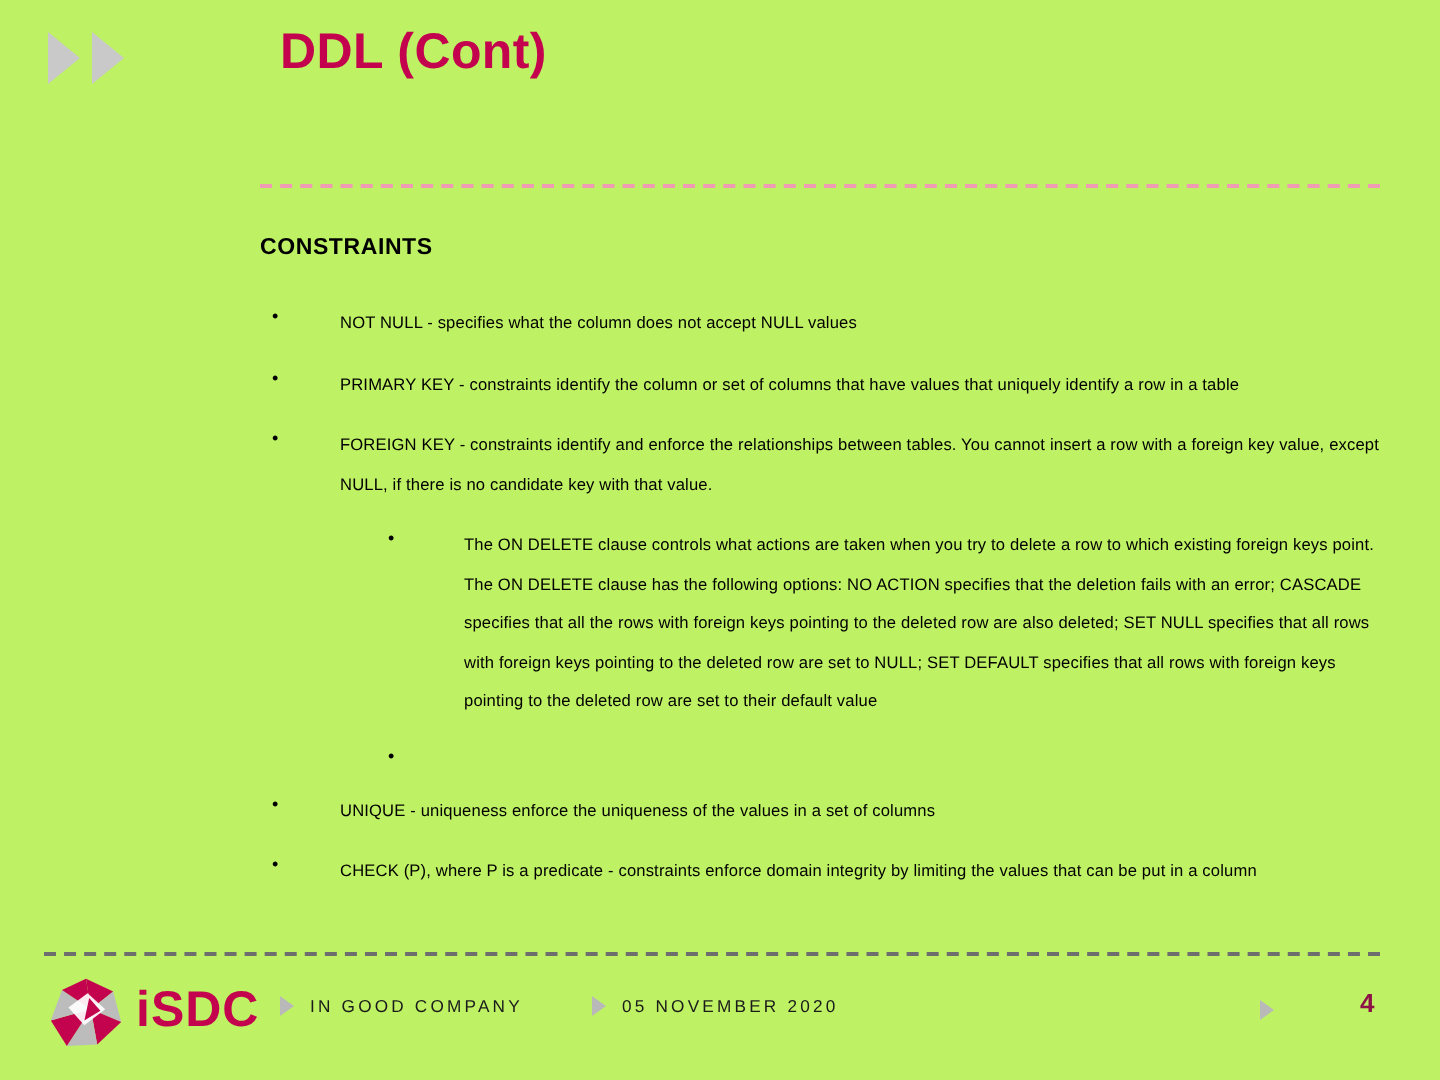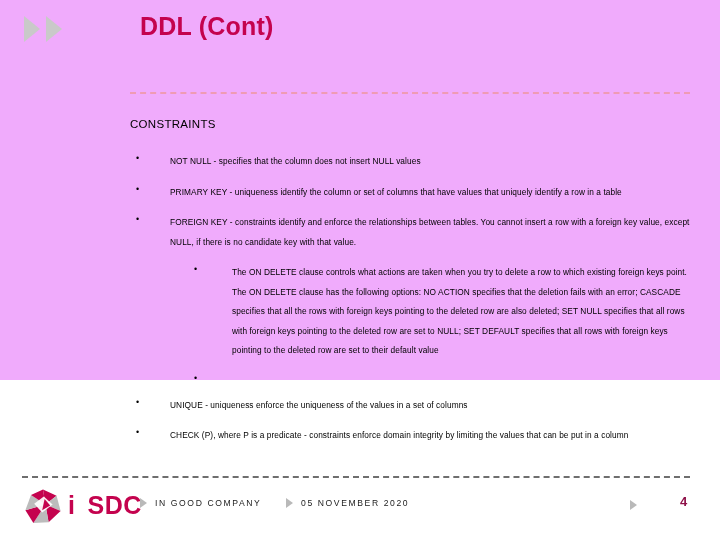--- a/index.html
+++ b/index.html
@@ -13,22 +13,22 @@
     overflow: hidden;
     font-family: "Liberation Sans", sans-serif;
     color: #000000;
     position: relative;
   }
 
   .slide {
     position: absolute;
     inset: 0;
     width: 720px;
-    height: 380px;
-    background: #f0abfc;
+    height: 540px;
+    background: #bef264;
   }
 
   
   .header-arrows {
     position: absolute;
     left: 24px;
     top: 16px;
     display: flex;
     gap: 6px;
     align-items: center;
@@ -73,21 +73,21 @@
   
   .body-area {
     position: absolute;
     left: 130px;
     top: 118px;
     width: 560px;
   }
 
   .section-heading {
     font-size: 11.5px;
-    font-weight: normal;
+    font-weight: bold;
     color: #000;
     letter-spacing: 0.3px;
     margin: 0 0 22px 0;
   }
 
   .blk {
     display: flex;
     align-items: flex-start;
     margin-bottom: 11px;
   }
@@ -133,31 +133,31 @@
   .logo-text {
     position: absolute;
     left: 68px;
     top: 6px;
     font-size: 25px;
     font-weight: bold;
     letter-spacing: 0.5px;
     line-height: 30px;
   }
   .logo-text .i { color: #c4034e; }
-  .logo-text .sdc { color: #c4034e; margin-left: 12px; }
+  .logo-text .sdc { color: #c4034e; }
 
   .foot-item {
     position: absolute;
     display: flex;
     align-items: center;
     gap: 8px;
     top: 14px;
   }
   .foot-item.one { left: 140px; }
-  .foot-item.two { left: 286px; }
+  .foot-item.two { left: 296px; }
   .foot-arrow {
     width: 0;
     height: 0;
     border-top: 5px solid transparent;
     border-bottom: 5px solid transparent;
     border-left: 7px solid #b9b9b9;
   }
   .foot-label {
     font-size: 8.6px;
     color: #1a1a1a;
@@ -196,26 +196,26 @@
 
   <div class="slide-title">DDL (Cont)</div>
 
   <div class="rule-top"></div>
 
   <div class="body-area">
     <div class="section-heading">CONSTRAINTS</div>
 
     <div class="blk lvl1">
       <span class="bullet">•</span>
-      <span class="btxt">NOT NULL - specifies that the column does not insert NULL values</span>
-    </div>
-
-    <div class="blk lvl1">
-      <span class="bullet">•</span>
-      <span class="btxt">PRIMARY KEY - uniqueness identify the column or set of columns that have values that uniquely identify a row in a table</span>
+      <span class="btxt">NOT NULL - specifies what the column does not accept NULL values</span>
+    </div>
+
+    <div class="blk lvl1">
+      <span class="bullet">•</span>
+      <span class="btxt">PRIMARY KEY - constraints identify the column or set of columns that have values that uniquely identify a row in a table</span>
     </div>
 
     <div class="blk lvl1">
       <span class="bullet">•</span>
       <span class="btxt">FOREIGN KEY - constraints identify and enforce the relationships between tables. You cannot insert a row with a foreign key value, except NULL, if there is no candidate key with that value.</span>
     </div>
 
     <div class="blk lvl2">
       <span class="bullet">•</span>
       <span class="btxt">The ON DELETE clause controls what actions are taken when you try to delete a row to which existing foreign keys point. The ON DELETE clause has the following options: NO ACTION specifies that the deletion fails with an error; CASCADE specifies that all the rows with foreign keys pointing to the deleted row are also deleted; SET NULL specifies that all rows with foreign keys pointing to the deleted row are set to NULL; SET DEFAULT specifies that all rows with foreign keys pointing to the deleted row are set to their default value</span>

